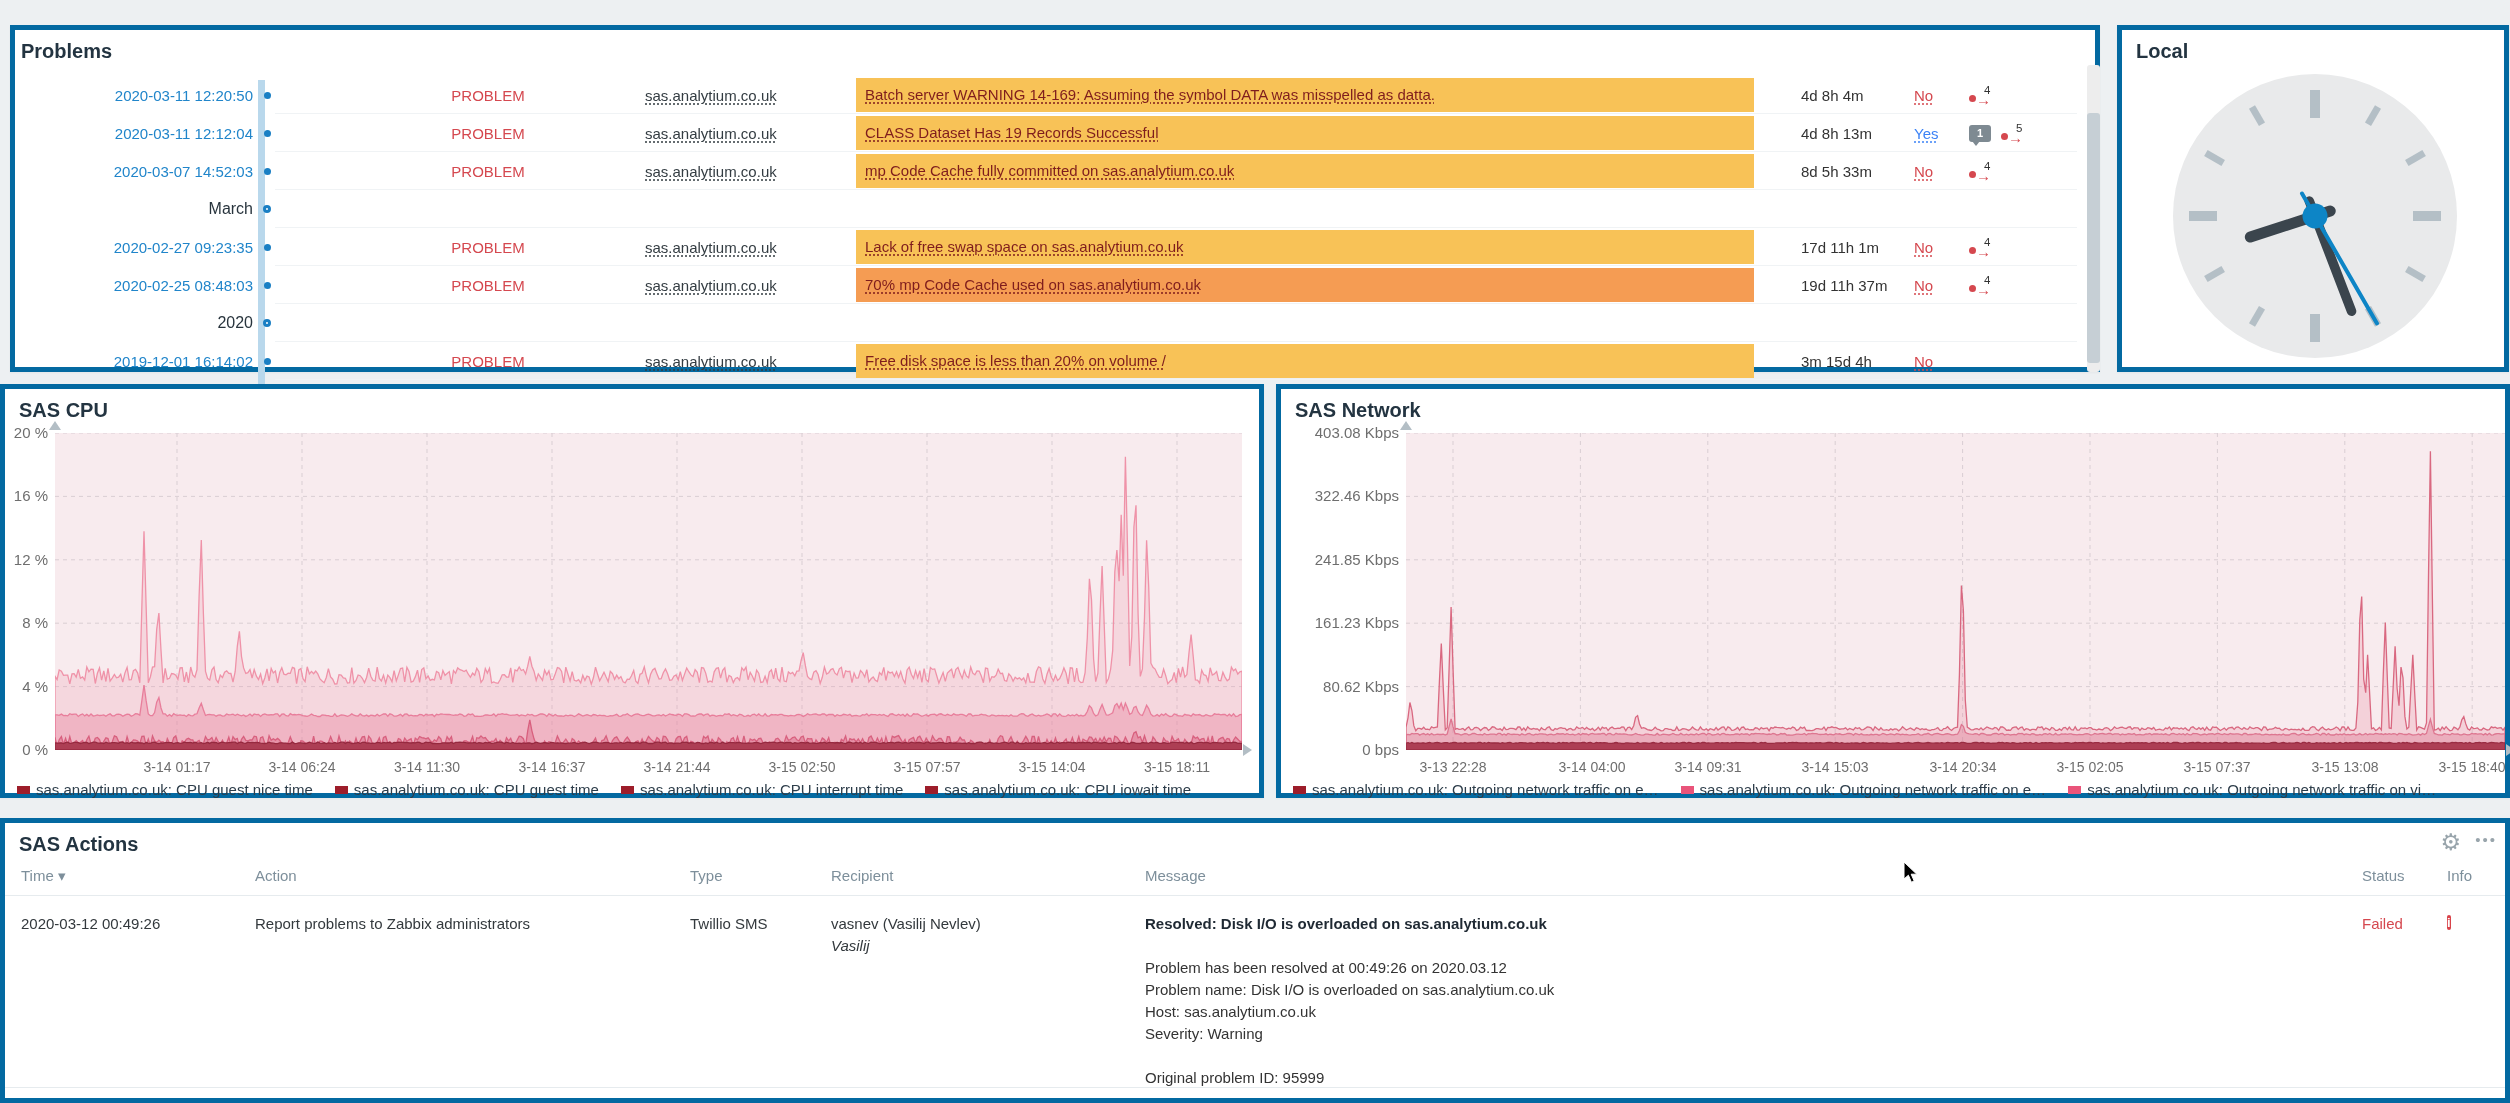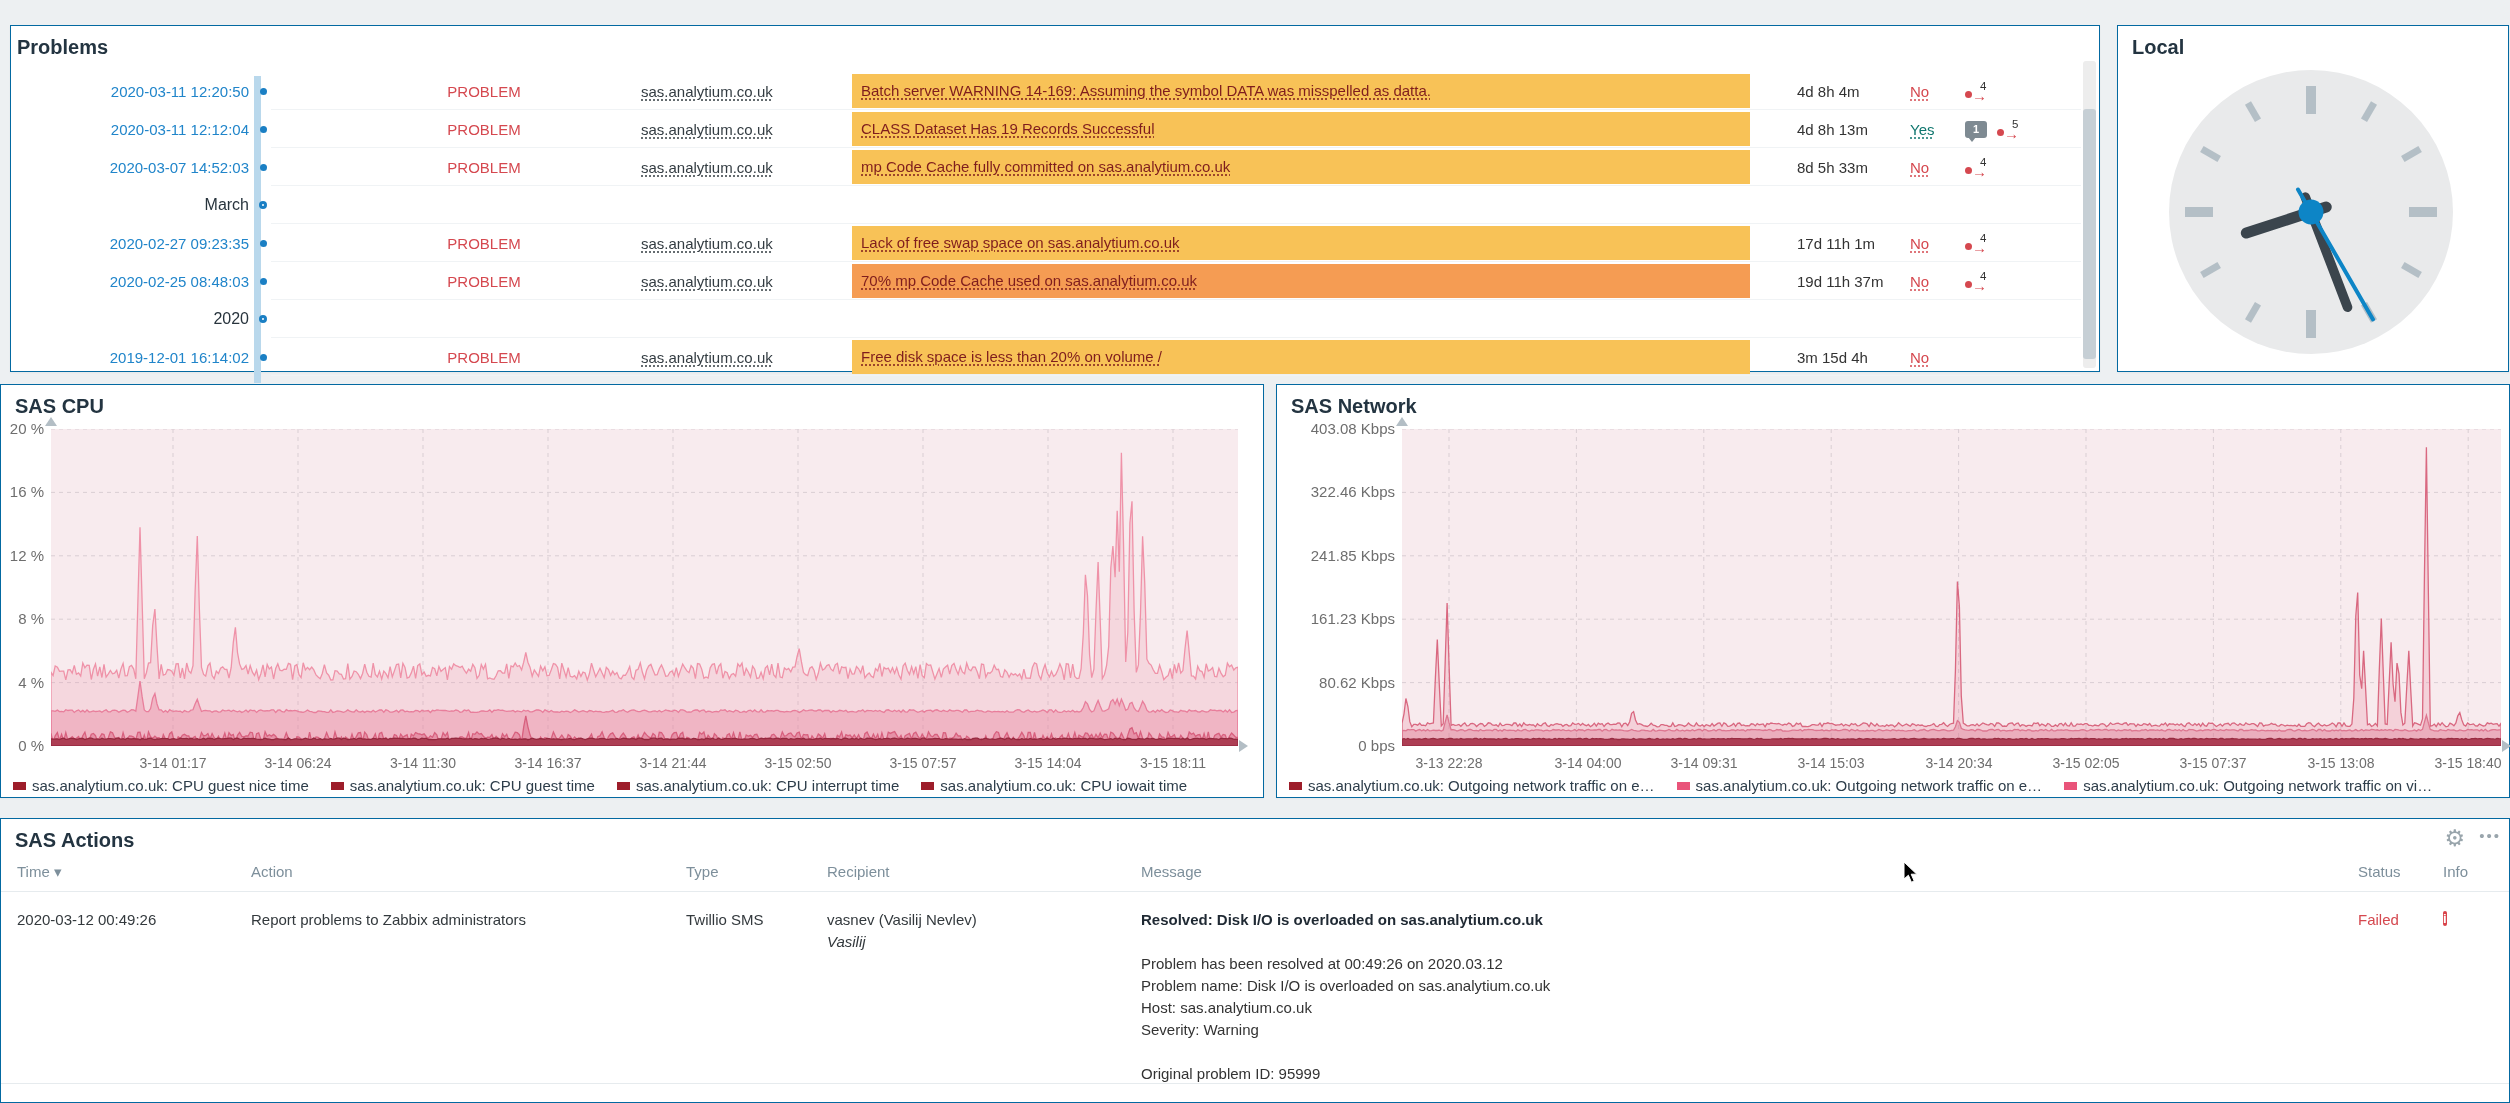--- a/index.html
+++ b/index.html
@@ -5,21 +5,21 @@
   * { box-sizing: border-box; }
   html,body { margin:0; padding:0; }
   body {
     width:2510px; height:1103px; position:relative; overflow:hidden;
     background:#edf0f2;
     font-family:"Liberation Sans", sans-serif;
     font-size:15px; color:#333;
   }
   .panel {
     position:absolute; background:#fff;
-    border:1px solid #0369a1; box-shadow:0 1px 2px rgba(0,0,0,.04);
+    border:5px solid #0369a1; box-shadow:0 1px 2px rgba(0,0,0,.04);
   }
   .panel-title {
     margin:0; padding:9px 0 0 14px;
     font-size:20px; font-weight:bold; color:#233441; line-height:24px;
   }
   #panel-problems { left:10px; top:25px; width:2090px; height:347px; }
   #panel-local    { left:2117px; top:25px; width:392px; height:347px; overflow:hidden; }
   #panel-cpu      { left:0px; top:384px; width:1264px; height:414px; }
   #panel-network  { left:1276px; top:384px; width:1234px; height:414px; }
   #panel-actions  { left:0px; top:818px; width:2510px; height:285px; overflow:hidden; }
@@ -118,21 +118,21 @@
         </div>
         <div class="p-row">
         <div class="c-time"><span class="time-link">2020-03-11 12:12:04</span></div>
         <div class="c-dot">
             <span class="ev-dot"></span>
           </div>
         <div class="c-status"><span class="st-problem">PROBLEM</span></div>
         <div class="c-host"><span class="dotted-link">sas.analytium.co.uk</span></div>
         <div class="c-msg sev-warning"><span class="msg-link">CLASS Dataset Has 19 Records Successful</span></div>
         <div class="c-dur">4d 8h 13m</div>
-        <div class="c-ack"><span class="dotted-link ack-yes" style="color:#0f766e">Yes</span></div>
+        <div class="c-ack"><span class="dotted-link ack-yes" style="color:#3b82f6">Yes</span></div>
         <div class="c-act">
             <span class="bubble">1</span>
             <span class="act">
               <span class="dot"></span>
               <span class="stack">
                 <span class="n">5</span>
                 <span class="ar">→</span>
               </span>
             </span>
           </div>

